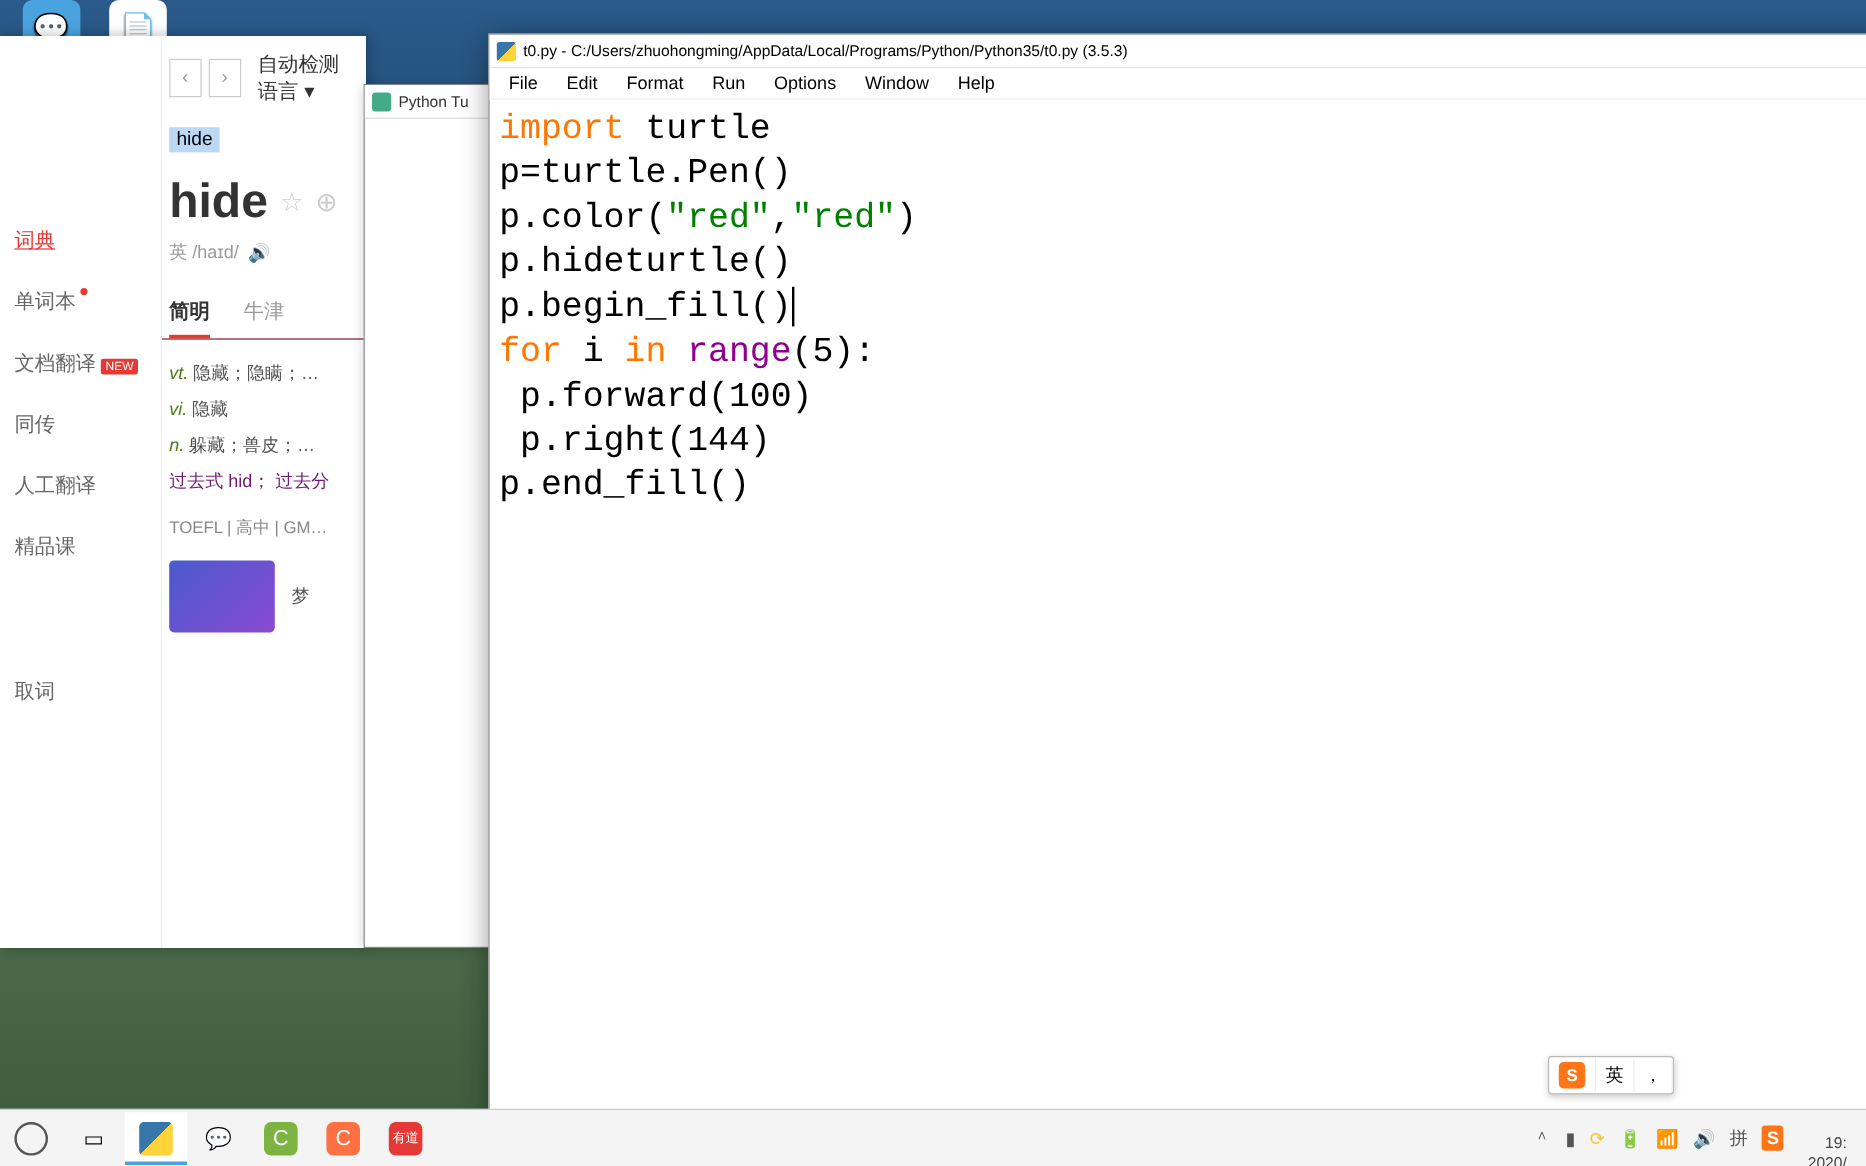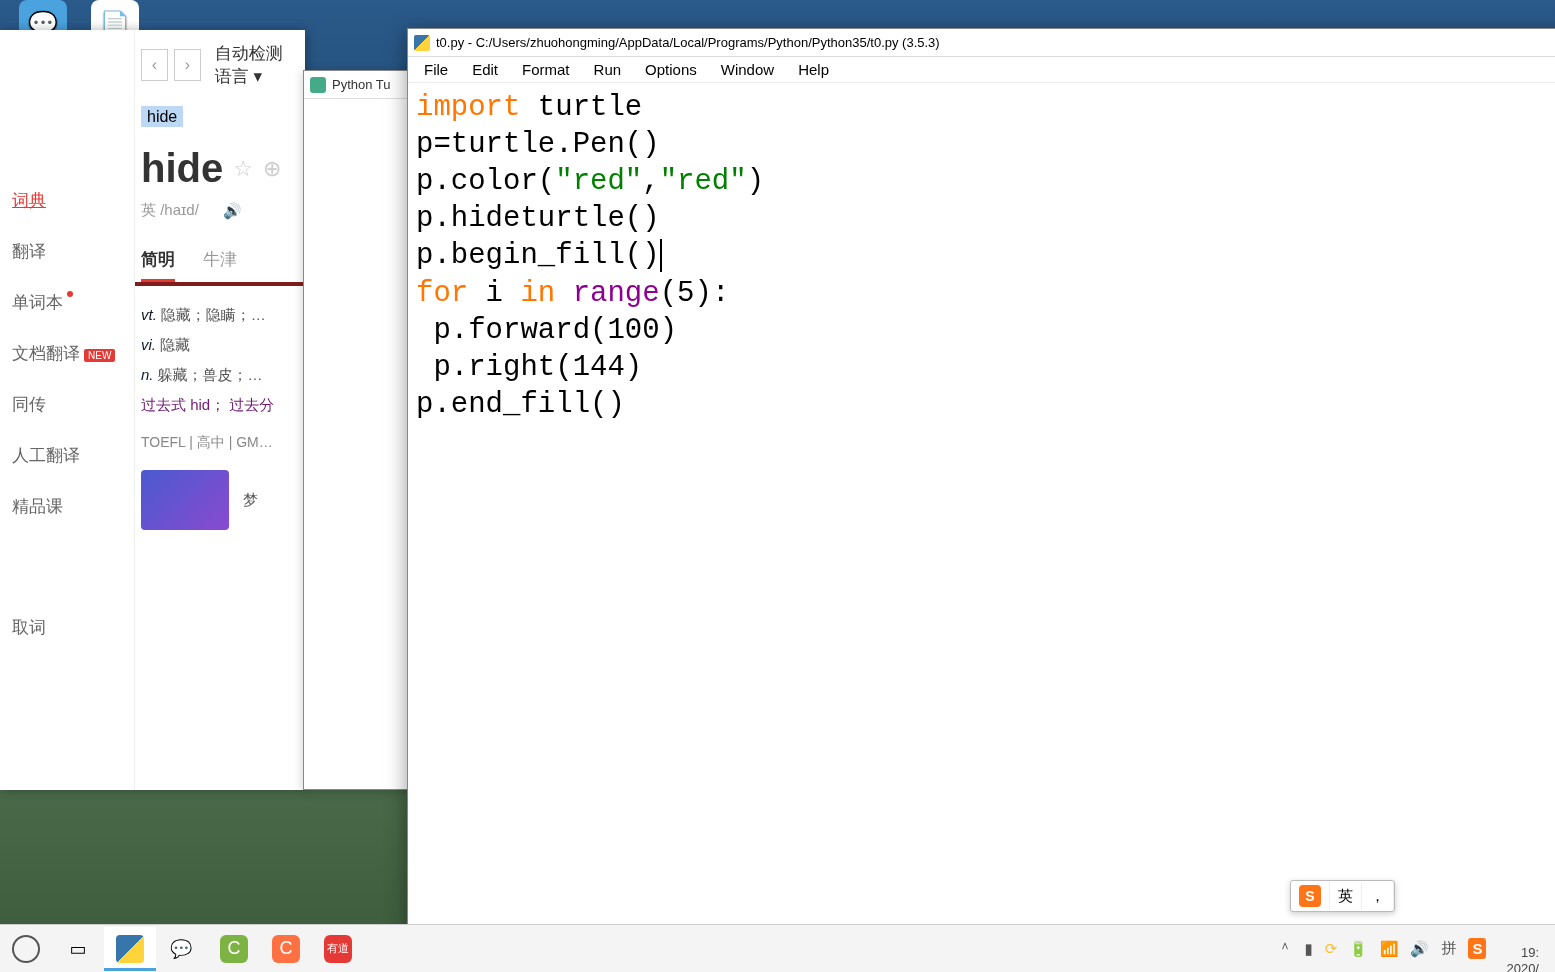--- a/index.html
+++ b/index.html
@@ -22,27 +22,27 @@
 .yd-sidebar .badge-new { background:#e53935; color:#fff; font-size:10px; padding:1px 4px; border-radius:2px; margin-left:4px; }
 .yd-main { flex:1; padding:0 0 0 0; overflow:hidden; }
 .yd-top { display:flex; align-items:center; gap:6px; padding:12px 6px; }
 .nav-btn { width:36px; height:32px; border:1px solid #ccc; background:#fff; display:flex; align-items:center; justify-content:center; color:#999; cursor:pointer; }
 .yd-auto { font-size:17px; color:#333; margin-left:8px; }
 .yd-search { margin:8px 6px 20px; }
 .yd-search .hl { background:#bcd8f5; padding:2px 6px; font-size:16px; }
 .yd-word-row { display:flex; align-items:center; gap:10px; padding:0 6px 10px; }
 .yd-word { font-size:40px; font-weight:600; color:#333; }
 .yd-star { color:#ccc; font-size:22px; cursor:pointer; }
-.yd-pron { padding:0 6px 20px; color:#999; font-size:15px; display:flex; align-items:center; gap:24px; }
+.yd-pron { padding:0 6px 20px; color:#999; font-size:15px; display:flex; align-items:center; gap:8px; }
 .yd-speaker { color:#e53935; cursor:pointer; }
-.yd-tabs { display:flex; gap:28px; padding:0 6px; border-bottom:4px solid #7f1d1d; }
+.yd-tabs { display:flex; gap:28px; padding:0 6px; border-bottom:1px solid #7f1d1d; }
 .yd-tab { padding:8px 0; font-size:17px; color:#999; cursor:pointer; border-bottom:3px solid transparent; }
 .yd-tab.active { color:#333; border-bottom-color:#e53935; font-weight:600; }
 .yd-defs { padding:14px 6px; font-size:15px; color:#555; line-height:2; }
-.yd-defs .tag { color:#0f172a; font-style:italic; margin-right:4px; }
+.yd-defs .tag { color:#4d7c0f; font-style:italic; margin-right:4px; }
 .yd-tags { padding:0 6px; color:#888; font-size:14px; }
 .yd-ad { margin:18px 6px 0; display:flex; gap:14px; align-items:center; }
 .yd-ad-img { width:88px; height:60px; background:linear-gradient(135deg,#4a5acf,#8a4acf); border-radius:4px; }
 .yd-ad-txt { font-size:15px; color:#555; }
 .yd-sec { padding:20px 6px 0; }
 .yd-sec-tabs { display:flex; gap:28px; border-bottom:1px solid #eee; }
 .yd-sec-tab { padding:8px 0; font-size:17px; font-weight:600; color:#333; border-bottom:3px solid #e53935; cursor:pointer;}
 .yd-sec-tab.inactive { color:#999; border-bottom-color:transparent; font-weight:400;}
 .yd-links { padding:10px 6px; }
 .yd-link { color:#e53935; font-size:16px; padding:6px 0; cursor:pointer; }
@@ -94,21 +94,20 @@
     <div>FileZilla文件</div>
   </div>
 <div class="desktop-icon di3">
     <div class="ibox">有道</div>
     <div>易有道词典</div>
   </div>
 
 <div class="youdao">
   <div class="yd-sidebar">
     <div class="sitem active">词典</div>
-    <div class="sitem">翻译</div>
     <div class="sitem"><span>单词本</span><span class="badge-dot"></span></div>
     <div class="sitem"><span>文档翻译</span><span class="badge-new">NEW</span></div>
     <div class="sitem">同传</div>
     <div class="sitem">人工翻译</div>
     <div class="sitem">精品课</div>
     <div style="height:70px"></div>
     <div class="sitem">取词</div>
   </div>
   <div class="yd-main">
     <div class="yd-top">

